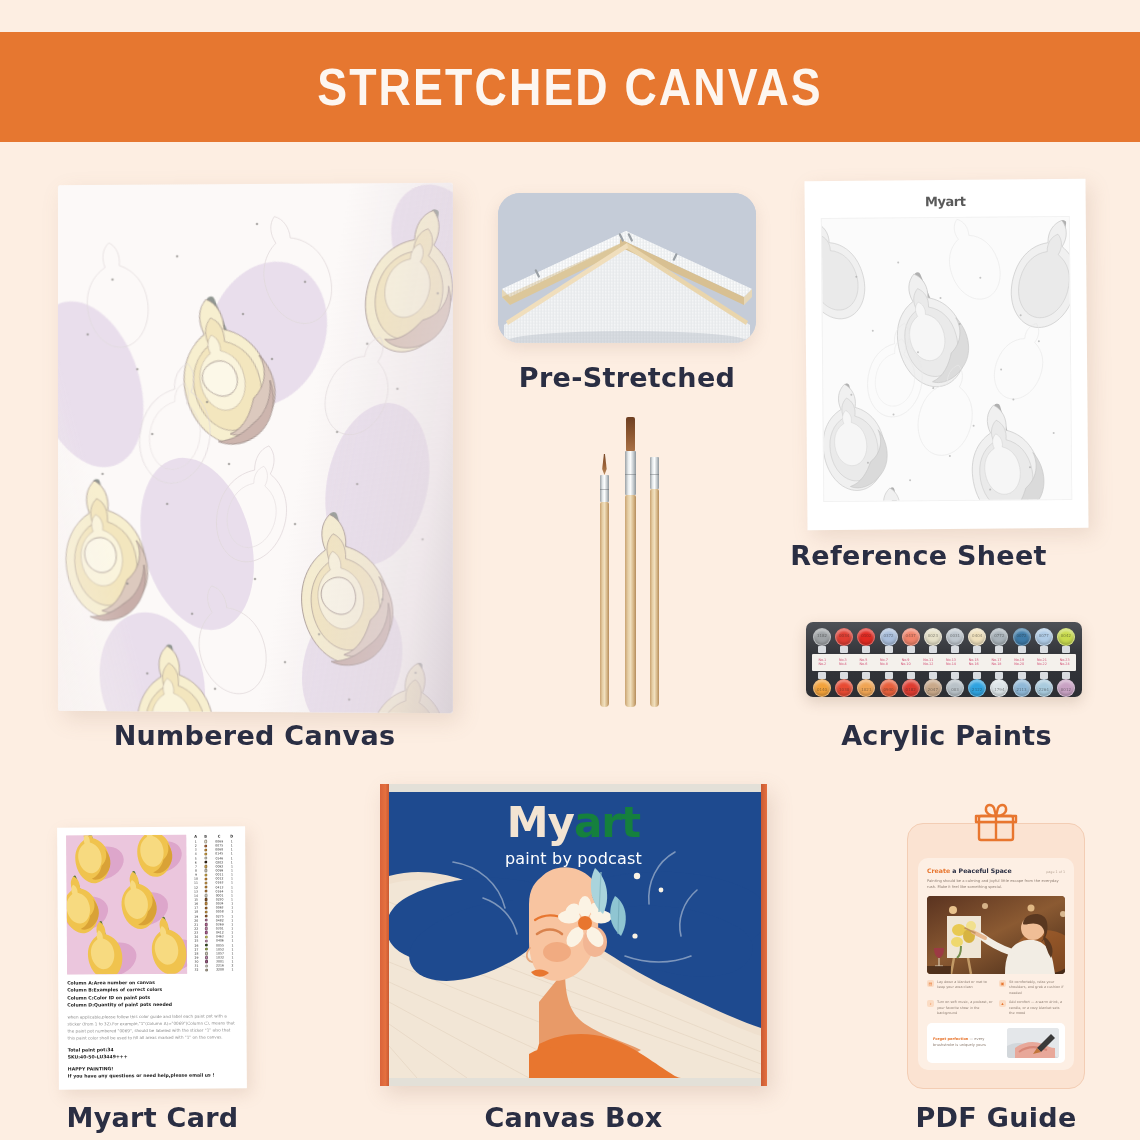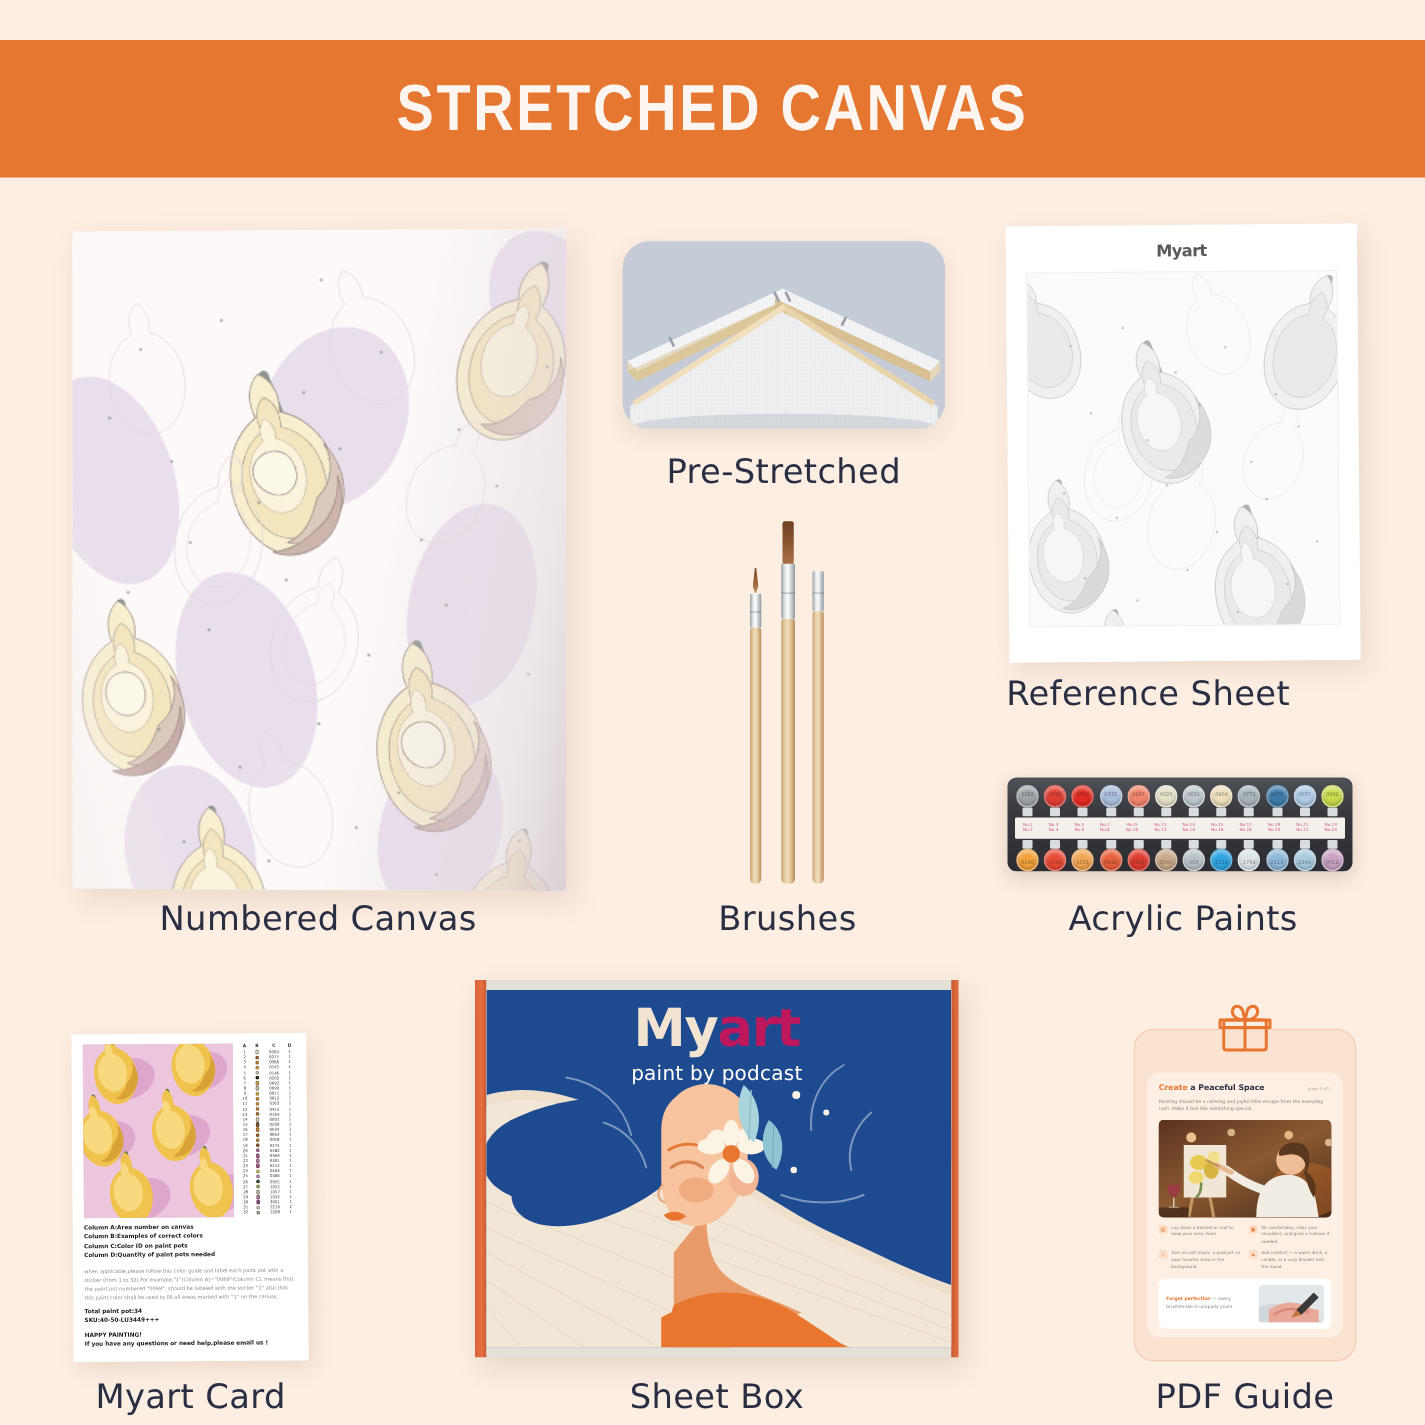--- a/index.html
+++ b/index.html
@@ -18,21 +18,21 @@
   }
   .header-title {
     color: #FDF6F0; font-size: 52px; font-weight: 700; letter-spacing: 2.5px;
     font-family: "Liberation Sans", sans-serif; text-transform: uppercase;
     transform: scaleX(0.86); transform-origin: center;
   }
 
   
   .caption {
     position: absolute; text-align: center; color: #2A2E43;
-    font-size: 27px; font-weight: 400; letter-spacing: .3px;
+    font-size: 27px; font-weight: 700; letter-spacing: .3px;
     font-family: "DejaVu Sans", sans-serif;
   }
 
   
   .canvas-wrap {
     position: absolute; left: 57px; top: 152px; width: 395px; height: 528px;
     border-radius: 3px; overflow: hidden;
     box-shadow: 6px 8px 22px rgba(150,110,90,.17);
     background: #FBF7F6;
     transform: perspective(900px) rotateY(-1.2deg);
@@ -146,21 +146,21 @@
   }
   .box-spine { position: absolute; left: 0; top: 0; width: 9px; height: 100%;
     background: linear-gradient(90deg,#D9633A 0%, #E5703F 60%, #C95A33 100%); }
   .box-spine-r { position: absolute; right: 0; top: 0; width: 6px; height: 100%;
     background: linear-gradient(90deg,#C95A33 0%, #E5703F 100%); }
   .box-face { position: absolute; left: 9px; top: 8px; right: 6px; bottom: 8px; overflow: hidden;
     background: #F0E4D6; }
   .box-logo { position: absolute; left: 0; right: 0; top: 14px; text-align: center; z-index: 5; }
   .logo-my { font-size: 42px; font-weight: 700; color: #F3E4D2; letter-spacing: -1px;
     font-family: "DejaVu Sans", sans-serif; }
-  .logo-art { font-size: 42px; font-weight: 700; color: #be185d; letter-spacing: -1px;
+  .logo-art { font-size: 42px; font-weight: 700; color: #15803d; letter-spacing: -1px;
     font-family: "DejaVu Sans", sans-serif; }
   .box-sub { margin-top: 2px; font-size: 16px; color: #FFFFFF; font-weight: 400;
     font-family: "DejaVu Sans", sans-serif; letter-spacing: .2px; }
 
   
   .pdf {
     position: absolute; left: 907px; top: 791px; width: 178px; height: 266px;
     border-radius: 16px; background: #FBE3D2;
     border: 1px solid #F3CDB4;
   }
@@ -487,21 +487,20 @@
     </div>
 
     <div class="brush" style="left:66px; height:278px; width:9px;">
       <div class="b-handle" style="height:218px;"></div>
       <div class="b-ferrule" style="bottom:218px; height:32px;"></div>
       <div class="b-tip" style="bottom:250px; left:1.6px; width:5.8px; height:28px;
                   background:linear-gradient(180deg,#73422 3%, #8F5A33 50%, #AE7A4E 100%);
                   clip-path: polygon(40% 0, 60% 0, 100% 70%, 50% 100%, 0 70%);"></div>
     </div>
   </div>
-  <div class="caption" style="left:500px; top:688px; width:260px;">Brushes</div>
 
   <div class="paints">
     <div class="pot-row" id="potRowTop">
         <div class="pot">
           <div class="pot-neck" style="bottom: 0px;"></div>
           <div class="pot-cap" style="background: rgb(159, 163, 166);"></div>
           <div style="position: absolute; left: 0px; right: 0px; top: 6px; text-align: center; font-size: 4px; color: rgba(40, 40, 40, 0.5); font-family: &quot;DejaVu Sans&quot;, sans-serif;">1182</div>
         </div>
         <div class="pot">
           <div class="pot-neck" style="bottom: 0px;"></div>
@@ -1094,21 +1093,21 @@
         <circle cx="248" cy="84" r="3.2" fill="#FBF3E4"></circle>
         <circle cx="272" cy="98" r="2.4" fill="#FBF3E4"></circle>
         <circle cx="246" cy="144" r="2.6" fill="#FBF3E4"></circle>
       </svg>
     </div>
     <div class="box-logo">
       <span class="logo-my">My</span><span class="logo-art">art</span>
       <div class="box-sub">paint by podcast</div>
     </div>
   </div>
-  <div class="caption" style="left:380px; top:1070px; width:387px;">Sheet Box</div>
+  <div class="caption" style="left:380px; top:1070px; width:387px;">Canvas Box</div>
 
   <div class="pdf">
     <div class="pdf-gift">
       <svg width="46" height="42" viewBox="0 0 46 42">
         <g fill="none" stroke="#E8762F" stroke-width="2.4" stroke-linejoin="round">
           <rect x="6" y="16" width="34" height="24" rx="2"></rect>
           <path d="M3 16 h40 v6 h-40 z"></path>
           <path d="M23 16 v24"></path>
           <path d="M23 16 C17 16 12 13 13 8 C14 4 19 4 21 8 L23 16 Z"></path>
           <path d="M23 16 C29 16 34 13 33 8 C32 4 27 4 25 8 L23 16 Z"></path>

